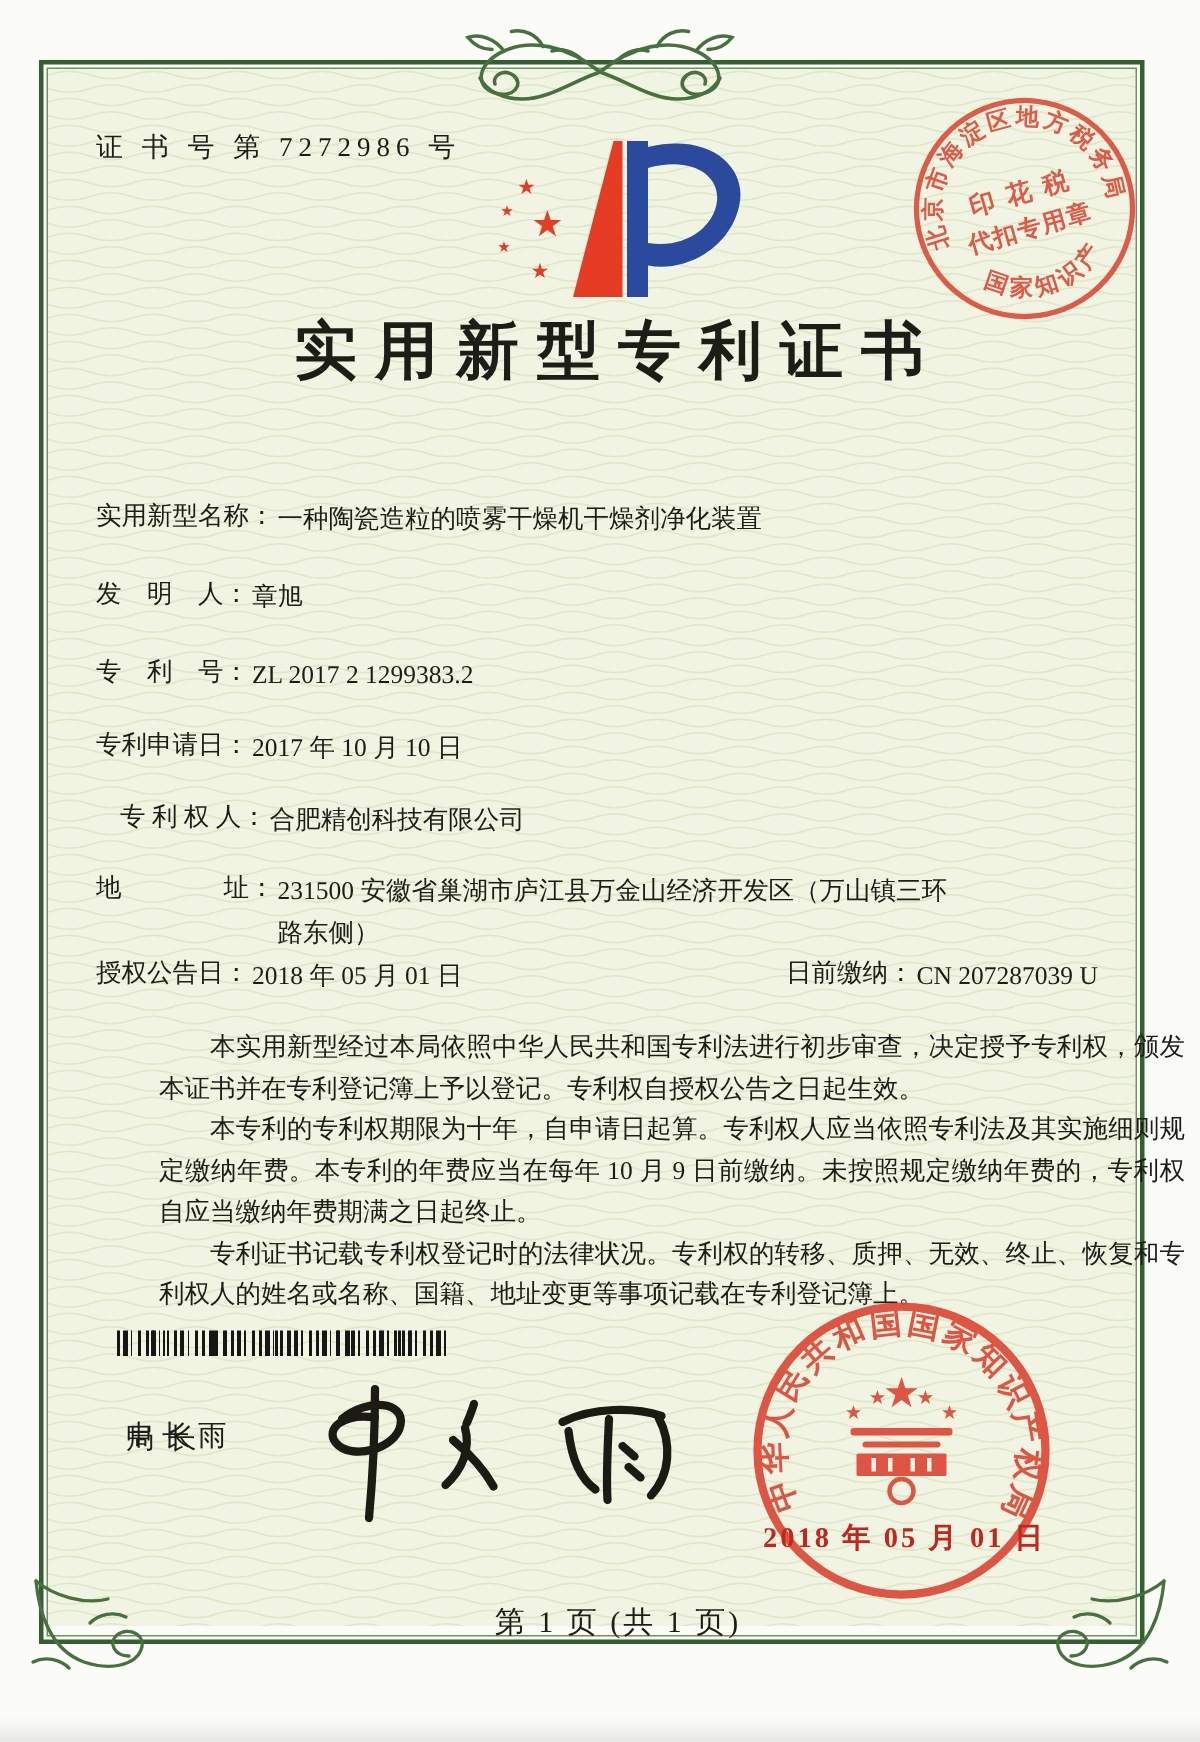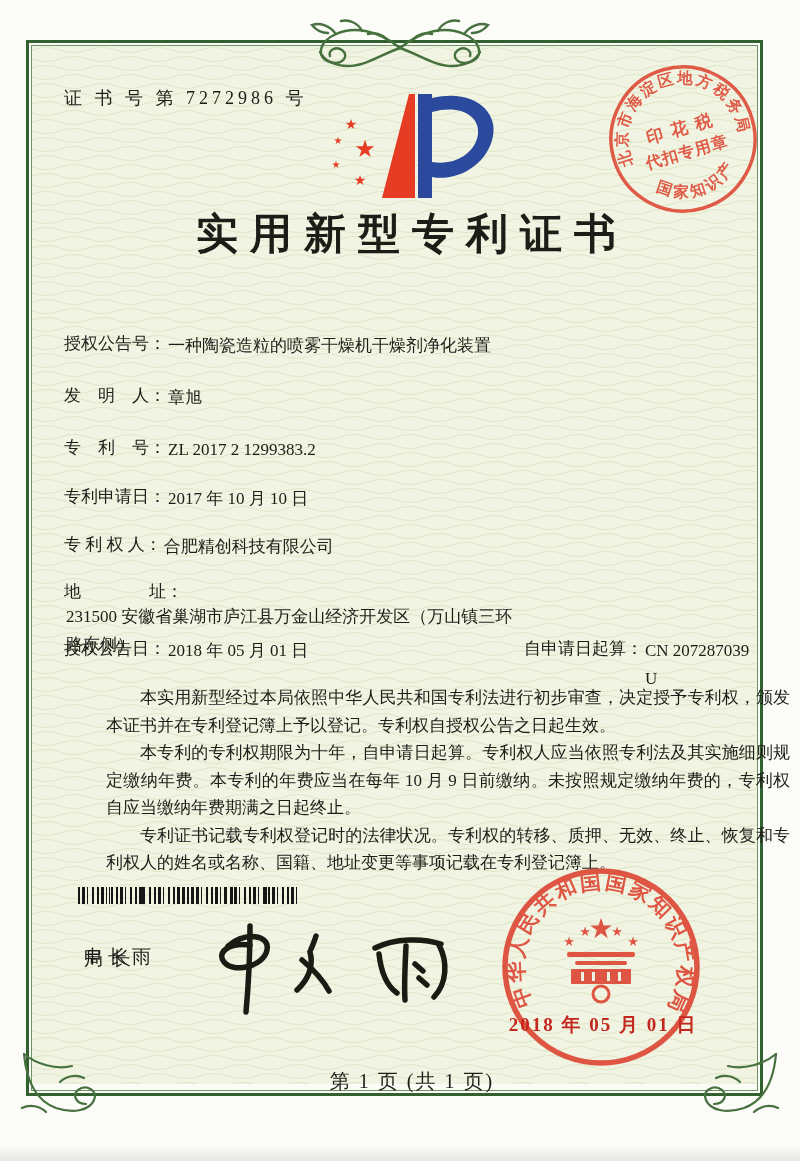--- a/index.html
+++ b/index.html
@@ -101,49 +101,49 @@
     <text font-size="15.5" font-weight="700" letter-spacing="3" fill="#dd4632">
       <textPath href="#ts-bot" startOffset="6">国家知识产权局</textPath>
     </text>
     <text x="85" y="80" text-anchor="middle" font-size="17" font-weight="700" letter-spacing="2" fill="#dd4632">印 花 税</text>
     <text x="85" y="104" text-anchor="middle" font-size="16" font-weight="700" letter-spacing="1" fill="#dd4632">代扣专用章</text>
   </svg>
 
   <div class="title">实用新型专利证书</div>
 
   <div class="field" style="top:332px;">
-    <span class="lab">授权公告号：</span>
+    <span class="lab">实用新型名称：</span>
     <span class="val">一种陶瓷造粒的喷雾干燥机干燥剂净化装置</span>
   </div>
   <div class="field" style="top:384px;">
     <span class="lab">发　明　人：</span>
     <span class="val">章旭</span>
   </div>
   <div class="field" style="top:436px;">
     <span class="lab">专　利　号：</span>
     <span class="val">ZL 2017 2 1299383.2</span>
   </div>
   <div class="field" style="top:485px;">
     <span class="lab">专利申请日：</span>
     <span class="val">2017 年 10 月 10 日</span>
   </div>
-  <div class="field" style="top:533px;">
+  <div class="field" style="top:533px;margin-left:16px;">
     <span class="lab">专 利 权 人：</span>
     <span class="val">合肥精创科技有限公司</span>
   </div>
-  <div class="field" style="top:580px;flex-direction:column;">
+  <div class="field" style="top:580px;">
     <span class="lab">地　　　　址：</span>
     <span class="val" style="max-width:450px;">231500 安徽省巢湖市庐江县万金山经济开发区（万山镇三环路东侧）</span>
   </div>
 
   <div class="field" style="top:637px;width:700px;">
     <span class="lab">授权公告日：</span>
     <span class="val">2018 年 05 月 01 日</span>
     <span class="grant-right">
-      <span class="lab">自申请日起算：</span>
+      <span class="lab">日前缴纳：</span>
       <span class="val">CN 207287039 U</span>
     </span>
   </div>
 
   <div class="paras">
     <p>本实用新型经过本局依照中华人民共和国专利法进行初步审查，决定授予专利权，颁发本证书并在专利登记簿上予以登记。专利权自授权公告之日起生效。</p>
     <p>本专利的专利权期限为十年，自申请日起算。专利权人应当依照专利法及其实施细则规定缴纳年费。本专利的年费应当在每年 10 月 9 日前缴纳。未按照规定缴纳年费的，专利权自应当缴纳年费期满之日起终止。</p>
     <p>专利证书记载专利权登记时的法律状况。专利权的转移、质押、无效、终止、恢复和专利权人的姓名或名称、国籍、地址变更等事项记载在专利登记簿上。</p>
   </div>
 

